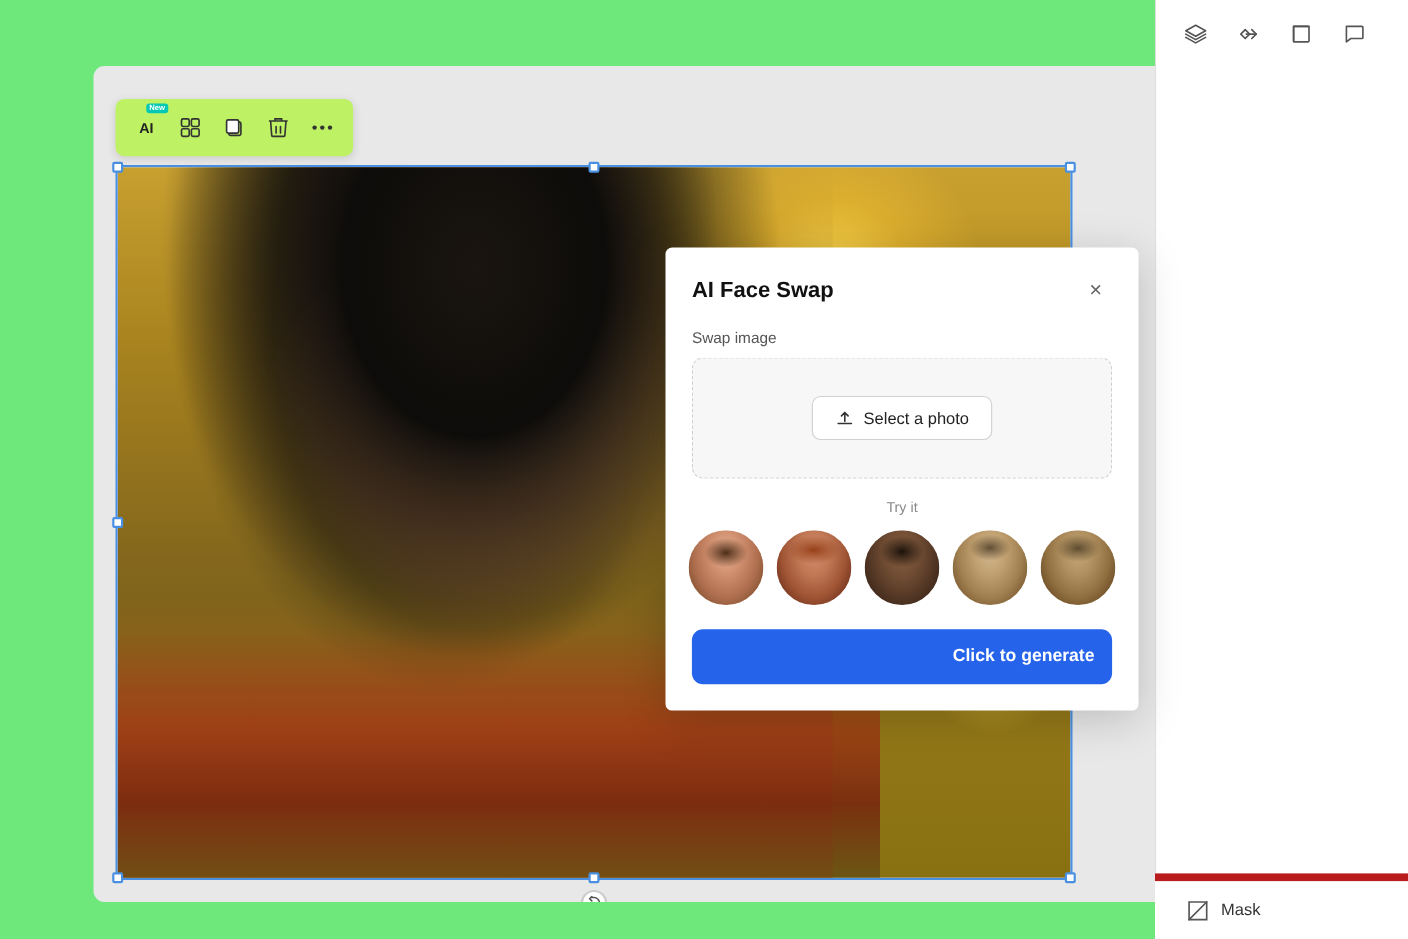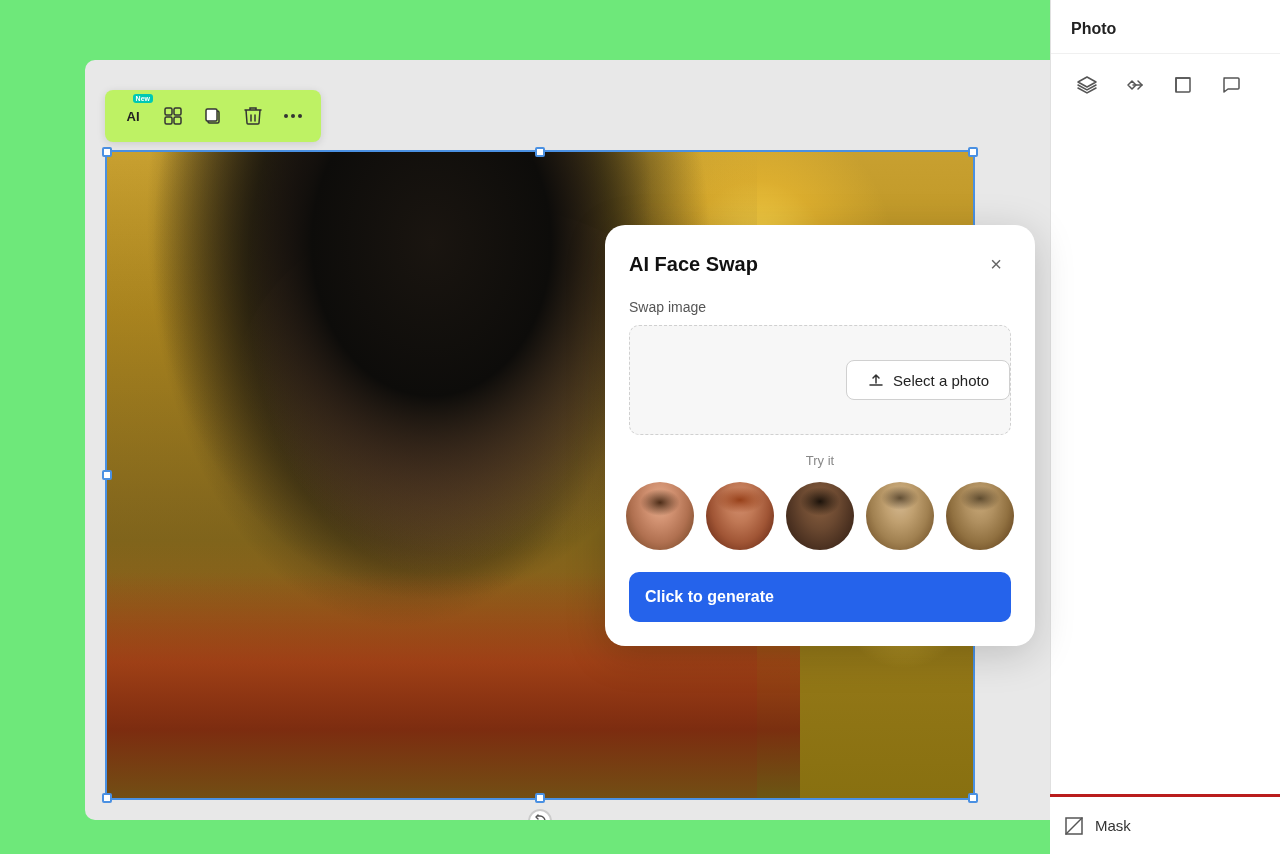--- a/index.html
+++ b/index.html
@@ -152,41 +152,41 @@
     }
 
     
     .mask-panel {
       position: absolute;
       bottom: 0;
       right: 0;
       width: 230px;
       height: 60px;
       background: white;
-      border-top: 3px solid #b91c1c;
-      display: flex;
-      align-items: center;
-      padding: 0 13px;
+      border-top: 7px solid #b91c1c;
+      display: flex;
+      align-items: center;
+      padding: 0 28px;
       gap: 10px;
     }
 
     .mask-label {
       font-size: 15px;
       font-weight: 500;
       color: #333;
     }
 
     
     .face-swap-panel {
       position: absolute;
       top: 225px;
       right: 245px;
       width: 430px;
       background: white;
-      border-radius: 20px;
+      border-radius: 6px;
       box-shadow: 0 8px 40px rgba(0,0,0,0.18);
       padding: 24px;
       z-index: 100;
     }
 
     .fsp-header {
       display: flex;
       align-items: center;
       justify-content: space-between;
       margin-bottom: 20px;
@@ -218,21 +218,21 @@
       margin-bottom: 10px;
     }
 
     .fsp-upload-area {
       border: 1.5px dashed #d0d0d0;
       border-radius: 10px;
       background: #f7f7f7;
       height: 110px;
       display: flex;
       align-items: center;
-      justify-content: flex-end;
+      justify-content: center;
       margin-bottom: 18px;
       cursor: pointer;
     }
 
     .fsp-upload-btn {
       display: flex;
       align-items: center;
       gap: 8px;
       background: white;
       border: 1.5px solid #d0d0d0;
@@ -271,21 +271,21 @@
     .fsp-generate-btn {
       width: 100%;
       padding: 16px;
       background: #2563eb;
       color: white;
       border: none;
       border-radius: 10px;
       font-size: 16px;
       font-weight: 600;
       cursor: pointer;
-      text-align: left;
+      text-align: right;
     }
 
     
     svg { display: block; }
   </style>
 </head>
 <body>
 
 <div style="position:absolute;top:0;left:0;width:100%;height:100%;background:#6ee87a;"></div>
 
@@ -394,21 +394,20 @@
     <div class="rotate-handle">
       <svg width="14" height="14" viewBox="0 0 14 14" fill="none">
         <path d="M2 7a5 5 0 105-5H5M5 1L3 3l2 2" stroke="#555" stroke-width="1.4" stroke-linecap="round" stroke-linejoin="round"></path>
       </svg>
     </div>
   </div>
 
 </div>
 
 <div class="right-panel">
-  <div class="panel-header">Photo</div>
 
   <div class="panel-icons">
     <button class="panel-icon-btn">
       <svg width="22" height="22" viewBox="0 0 22 22" fill="none">
         <path d="M2 8l9-5 9 5-9 5-9-5z" stroke="#555" stroke-width="1.5" stroke-linejoin="round"></path>
         <path d="M2 14l9 5 9-5" stroke="#555" stroke-width="1.5" stroke-linecap="round"></path>
         <path d="M2 11l9 5 9-5" stroke="#555" stroke-width="1.5" stroke-linecap="round"></path>
       </svg>
     </button>
     <button class="panel-icon-btn">

